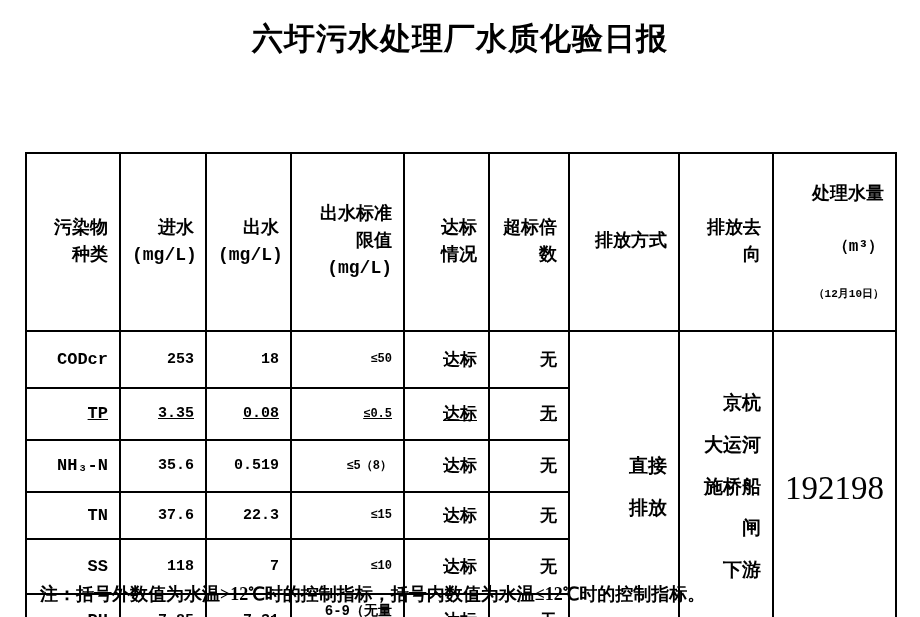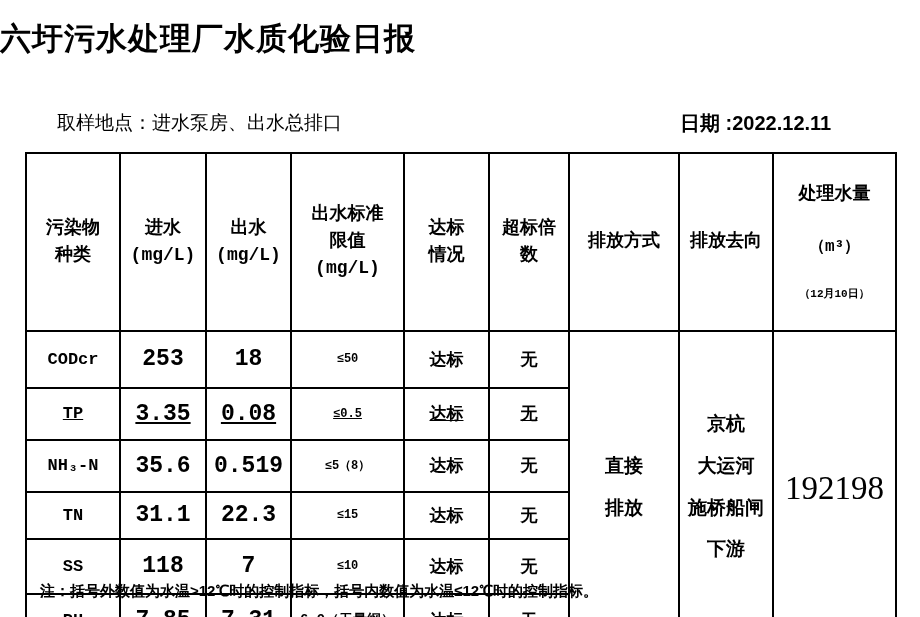--- a/index.html
+++ b/index.html
@@ -7,20 +7,21 @@
     width: 920px; height: 617px;
     background: #ffffff;
     overflow: hidden;
     font-family: "Liberation Serif", "DejaVu Serif", serif;
     color: #000;
   }
   .page { position: relative; width: 920px; height: 617px; background: #fff; }
 
   .title {
     position: absolute; top: 18px; left: 0; width: 920px;
+    text-align: center;
     font-size: 31px; font-weight: bold;
     font-family: "Liberation Serif", "DejaVu Serif", serif;
     letter-spacing: 1px;
     margin: 0;
   }
 
   .sampling {
     position: absolute; left: 57px; top: 110px;
     font-size: 19px; font-weight: normal;
     font-family: "Liberation Serif", "DejaVu Serif", serif;
@@ -34,40 +35,40 @@
   table.report {
     position: absolute; left: 25px; top: 152px;
     width: 870px;
     border-collapse: collapse;
     table-layout: fixed;
     font-family: "Liberation Mono", "DejaVu Sans Mono", monospace;
     font-weight: bold;
   }
   table.report th, table.report td {
     border: 2px solid #000;
-    text-align: center;
+    text-align: right;
     vertical-align: middle;
-    padding: 0 2px;
+    padding: 0 11px;
     white-space: pre-line;
   }
   table.report th {
     font-size: 18px;
     line-height: 1.5;
     font-weight: bold;
   }
   thead tr { height: 105px; }
   tbody tr:nth-child(1) { height: 57px; }
   tbody tr:nth-child(2) { height: 52px; text-decoration: underline; }
   tbody tr:nth-child(3) { height: 52px; }
   tbody tr:nth-child(4) { height: 47px; }
   tbody tr:nth-child(5) { height: 55px; }
   tbody tr:nth-child(6) { height: 53px; }
 
   .c-poll   { font-size: 17px; }
-  .c-num    { font-size: 23px; }
+  .c-num    { font-size: 15px; }
   .c-limit  { font-size: 12px; }
   .c-limit.small { font-size: 14px; }
   .c-cn     { font-size: 17px; }
 
   .c-method {
     font-size: 19px; line-height: 2.2;
   }
   .c-dest {
     font-size: 19px; line-height: 2.2;
     padding-bottom: 58px;
@@ -77,34 +78,32 @@
     font-weight: normal;
     font-size: 33px;
     white-space: nowrap;
   }
 
   .vh-line2 { font-size: 16px; }
   .vh-line3 { font-size: 11px; }
 
   .note {
     position: absolute; left: 40px; top: 582px;
-    font-size: 15px; font-weight: bold;
-    font-family: Liberation Sans, sans-serif;
+    font-size: 18px; font-weight: bold;
+    font-family: Liberation Serif, serif;
   }
 </style>
 </head>
 <body>
 
 <div class="page">
 
   <h1 class="title">六圩污水处理厂水质化验日报</h1>
 
-  <div class="sampling">取样地点：进水泵房、出水总排口</div>
-
-  <div class="date"><span>日期 :</span><span>2022.12.11</span></div>
+
 
   <table class="report">
     <colgroup>
       <col style="width:94px">
         <col style="width:86px">
         <col style="width:85px">
       <col style="width:113px">
         <col style="width:85px">
         <col style="width:80px">
       <col style="width:110px">
@@ -162,21 +161,21 @@
       <tr>
         <td class="c-poll">NH₃-N</td>
         <td class="c-num">35.6</td>
         <td class="c-num">0.519</td>
         <td class="c-limit">≤5（8）</td>
         <td class="c-cn">达标</td>
         <td class="c-cn">无</td>
       </tr>
       <tr>
         <td class="c-poll">TN</td>
-        <td class="c-num">31.1</td>
+        <td class="c-num">37.6</td>
         <td class="c-num">22.3</td>
         <td class="c-limit">≤15</td>
         <td class="c-cn">达标</td>
         <td class="c-cn">无</td>
       </tr>
       <tr>
         <td class="c-poll">SS</td>
         <td class="c-num">118</td>
         <td class="c-num">7</td>
         <td class="c-limit">≤10</td>

